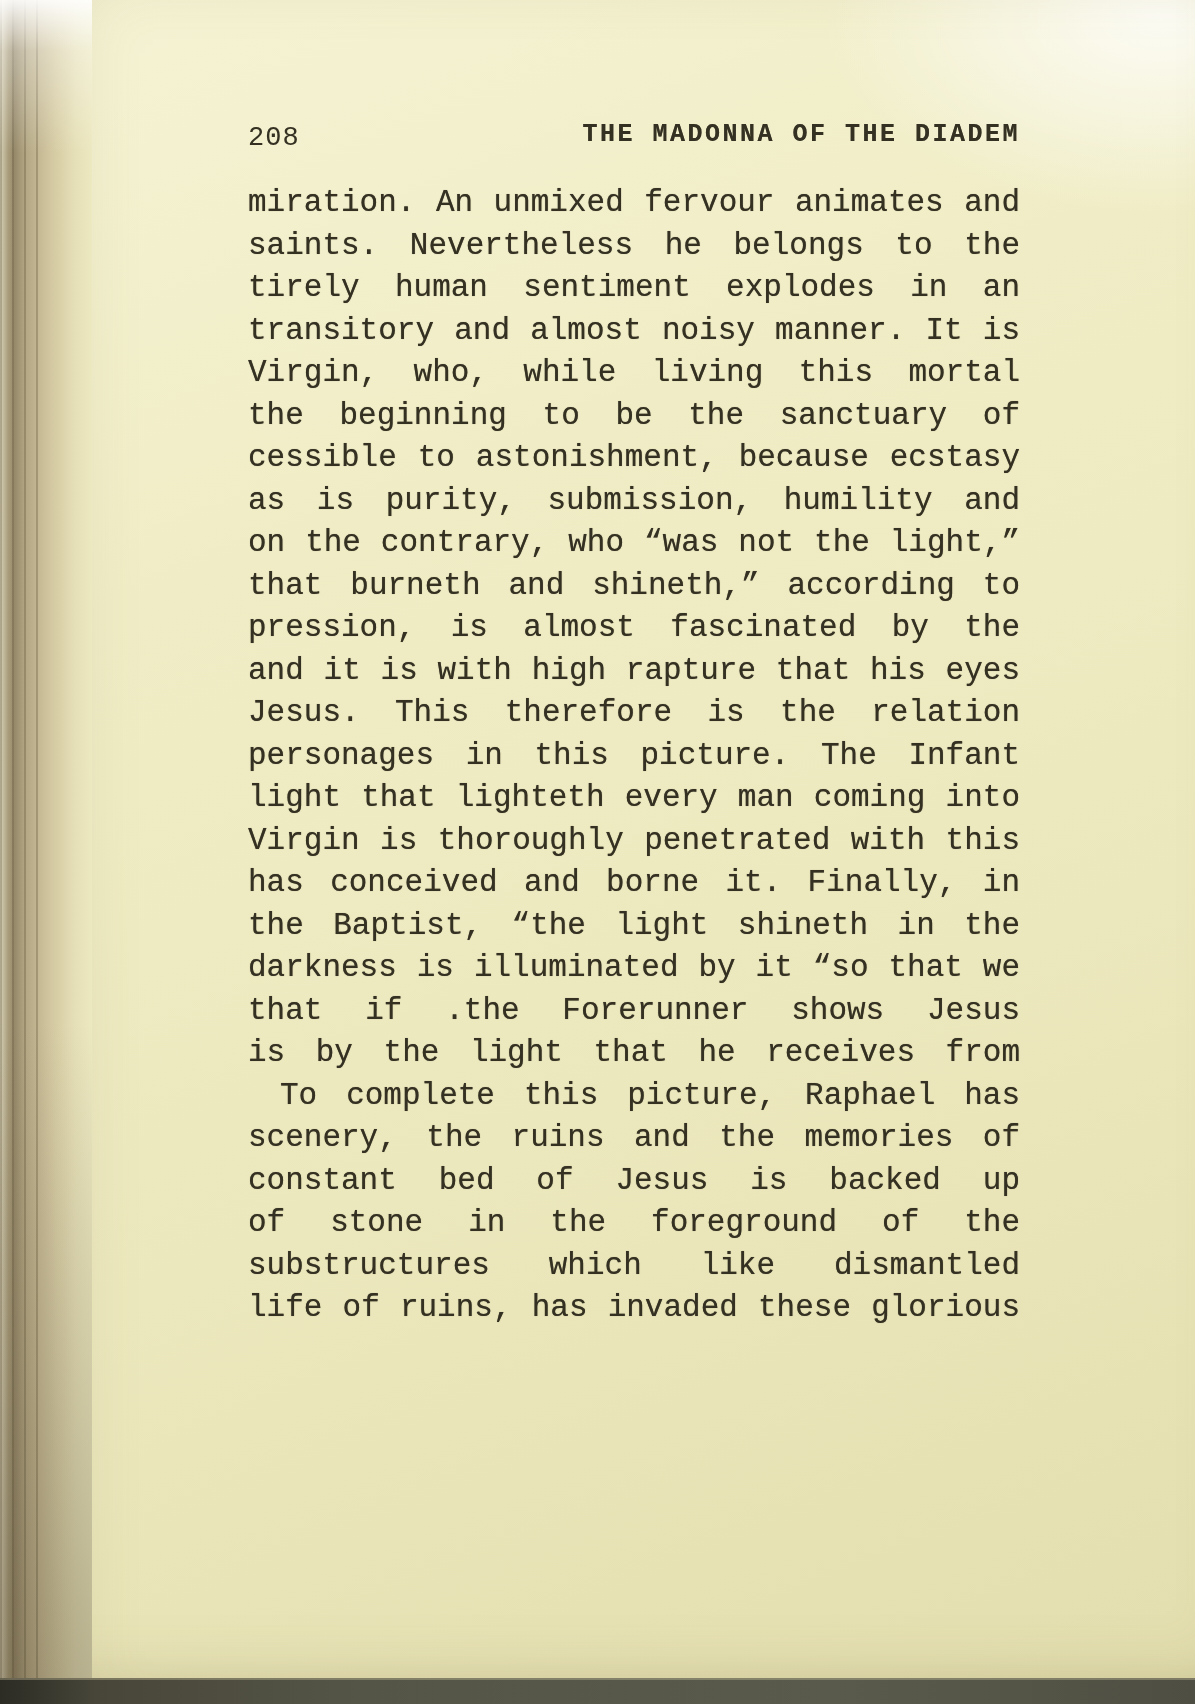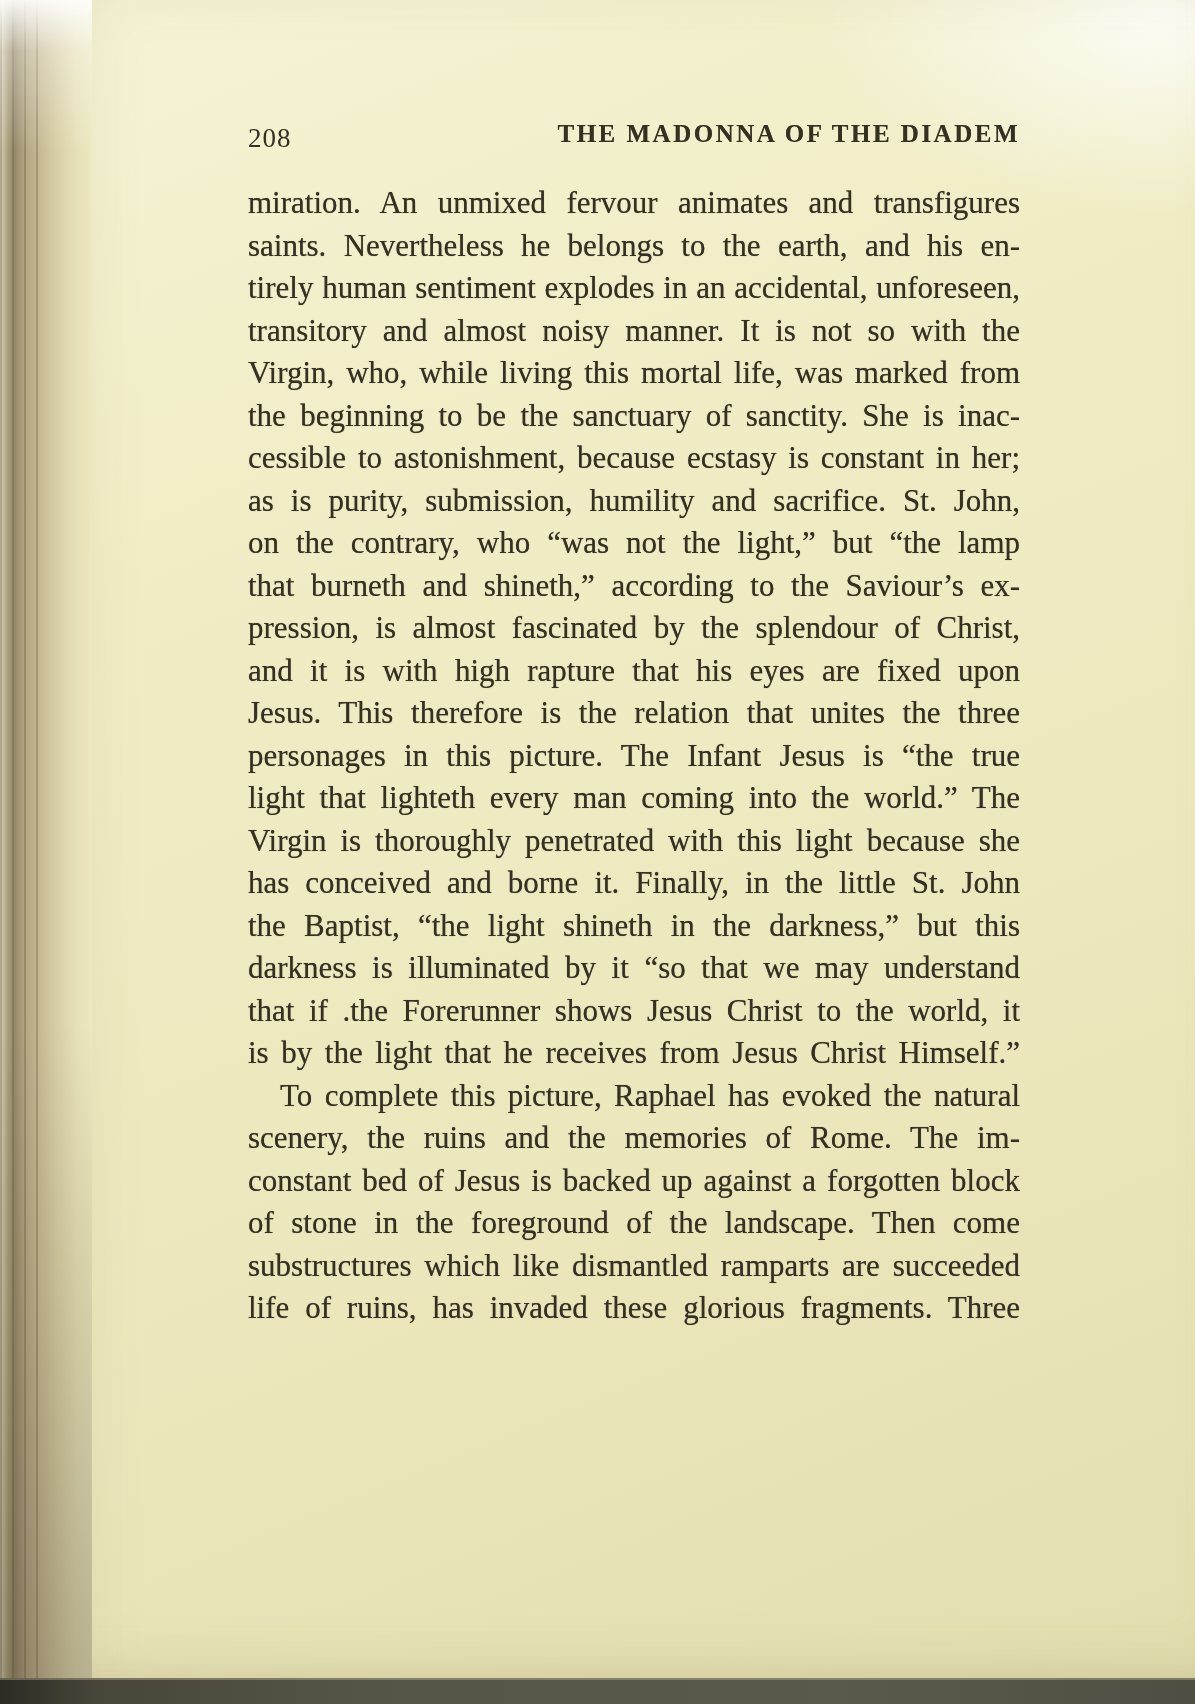--- a/index.html
+++ b/index.html
@@ -1,15 +1,15 @@
 <!DOCTYPE html>
 <html style="--paper: #efecc4; --ink: #343022;"><head>
 <meta charset="utf-8">
 <style>
-  * { margin: 0; padding: 0; box-sizing: border-box; }
+  * { margin: 0; padding: 0; box-sizing: border-box; font-family: Liberation Mono, monospace; }
   html, body { width: 1195px; height: 1704px; }
   body { font-family: "Liberation Serif", "DejaVu Serif", serif; }
 
   .scan {
     position: relative;
     width: 1195px;
     height: 1704px;
     overflow: hidden;
     background: var(--paper, #efecc4);
   }

